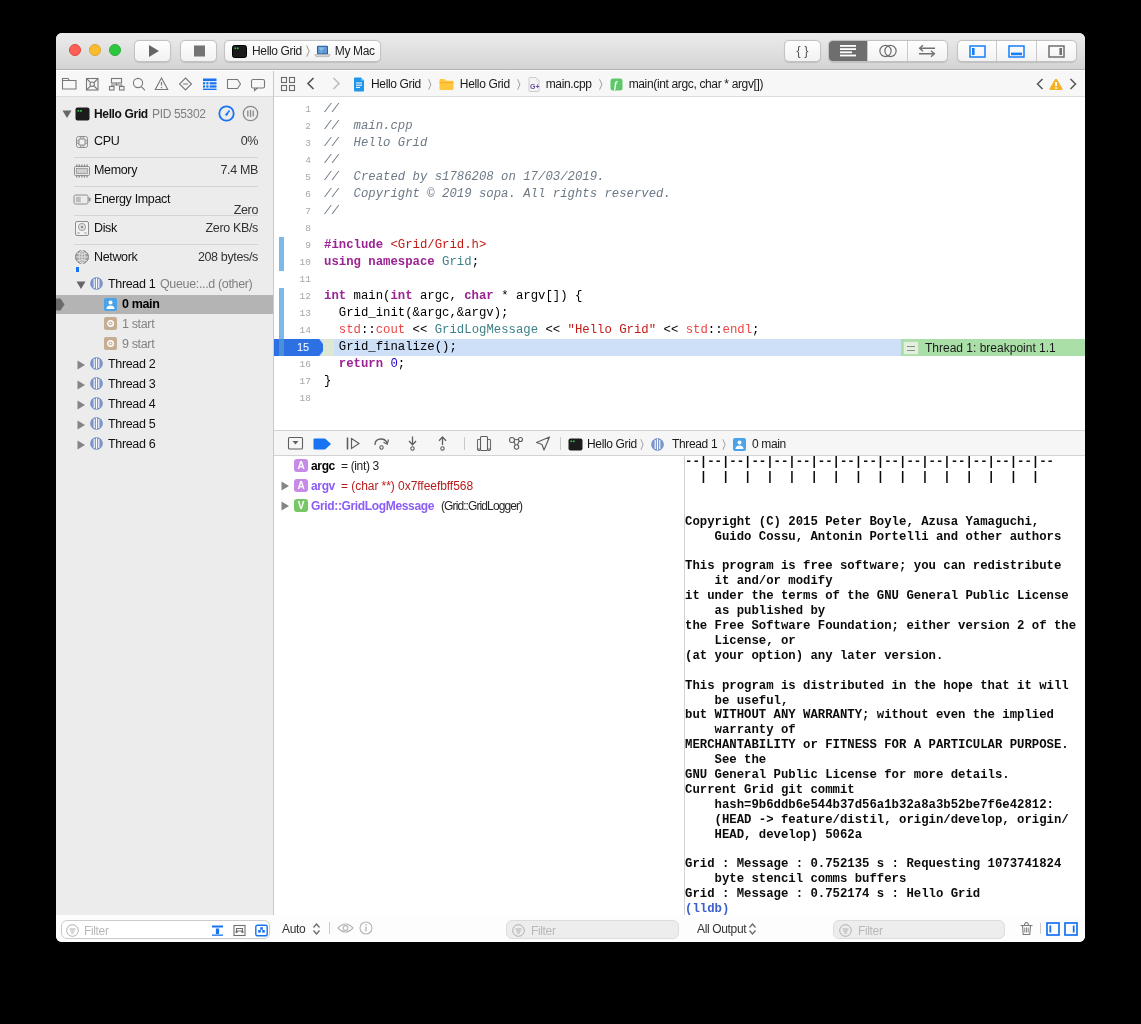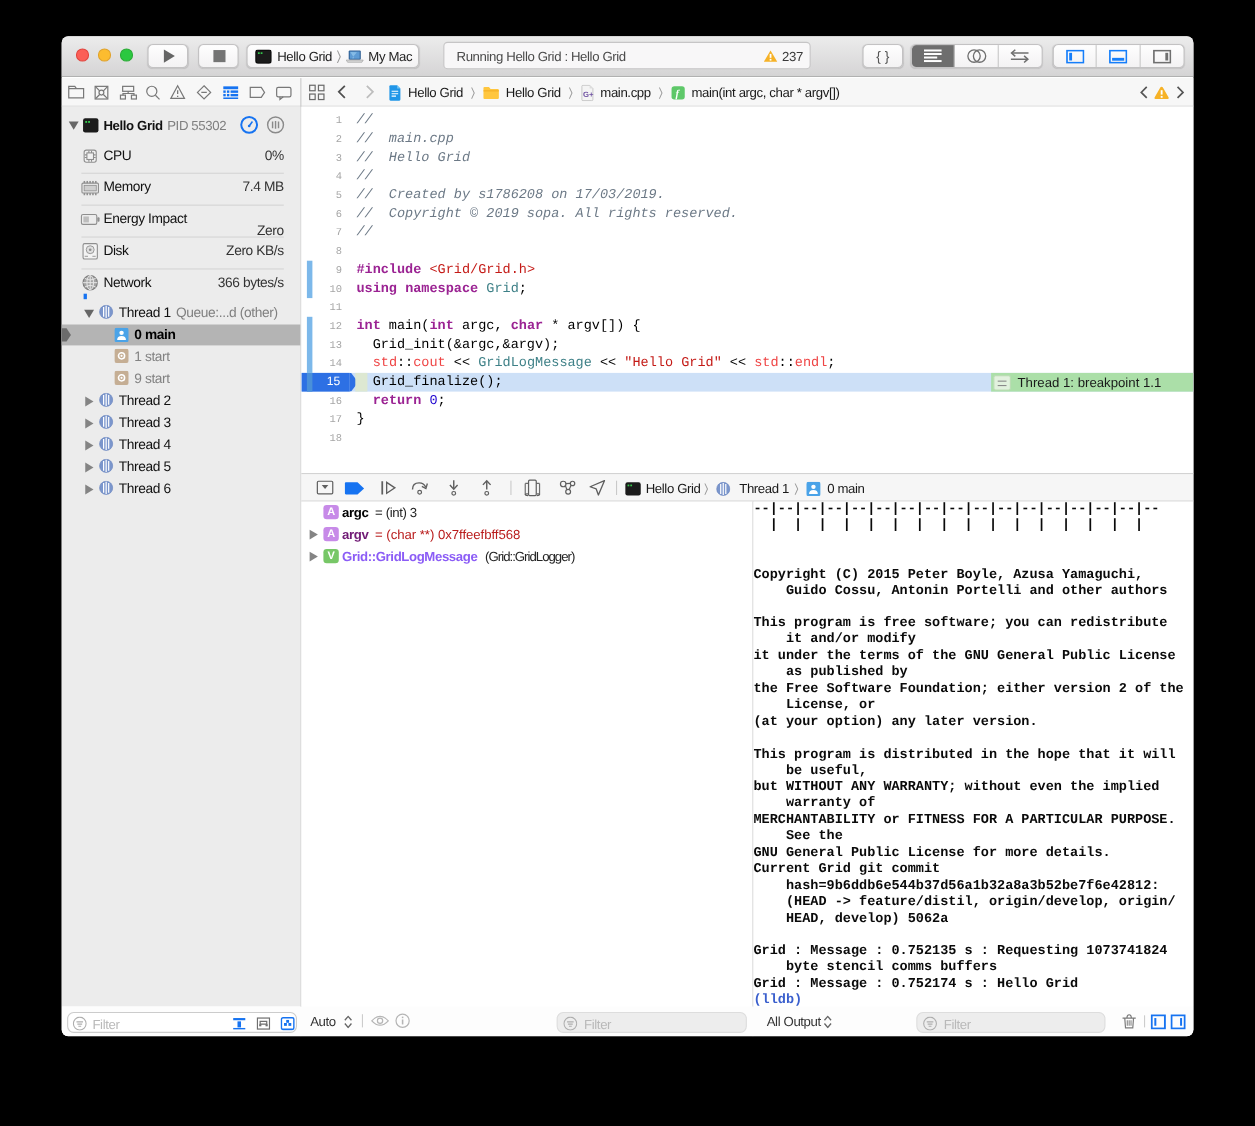--- a/index.html
+++ b/index.html
@@ -95,29 +95,20 @@
       <span class="crumbsep" style="margin:0 4px; font-size:13px;">〉</span>
       <svg width="17" height="13" viewBox="0 0 17 13">
           <rect x="3" y="0.8" width="11" height="8.6" rx="1" fill="#2E5F94"></rect>
           <rect x="4" y="1.8" width="9" height="6.6" fill="#5E9BD4"></rect>
           <path d="M4.5 2.2 L8 8 L6 8 L10.5 2.6 Z" fill="#8FC3EA" opacity="0.8"></path>
           <path d="M0.8 9.6 H16.2 L15 11.6 H2 Z" fill="#D8D8D8" stroke="#9F9F9F" stroke-width="0.6"></path>
         </svg>
       <span style="margin-left:4px;">My Mac</span>
     </div>
 
-    <div id="status">
-      <span style="position:absolute; left:11px; top:4.5px; font-size:12px; color:#4B4B4B;">Running Hello Grid : Hello Grid</span>
-      <svg width="13" height="12" viewBox="0 0 13 12" style="position:absolute; left:290px; top:6px;">
-          <path d="M6.5 0.8 L12.6 11.2 H0.4 Z" fill="#F6B227" rx="2"></path>
-          <rect x="5.7" y="4" width="1.6" height="3.6" fill="#fff"></rect>
-          <rect x="5.7" y="8.5" width="1.6" height="1.6" fill="#fff"></rect>
-        </svg>
-      <span style="position:absolute; left:307px; top:4.5px; font-size:12px; color:#3A3A3A;">237</span>
-    </div>
 
     <div class="tbtn" style="left:728px; width:37px; text-align:center; font-size:12.5px; color:#555; line-height:20px;">{ }</div>
 
     <div class="seg" style="left:772px; width:120px;">
       <div style="background:#6E6E6E;">
         <svg width="18" height="14" viewBox="0 0 18 14">
             <g fill="#fff">
               <rect x="1" y="1" width="16" height="1.8"></rect>
               <rect x="1" y="4.2" width="16" height="1.8"></rect>
               <rect x="1" y="7.4" width="12" height="1.8"></rect>
@@ -343,21 +334,21 @@
         <span class="sval" style="top:2px;">Zero KB/s</span>
     </div>
     <div class="sep" style="top:146.5px;"></div>
     <div class="srow" style="top:151px;">
       <svg class="abs" style="left:18px; top:1px;" width="16" height="16" viewBox="0 0 16 16">
           <circle cx="8" cy="8" r="6.5" fill="#A3A3A3" stroke="#7E7E7E"></circle>
           <path d="M8 1.5 V14.5 M1.5 8 H14.5 M3 4 Q8 7 13 4 M3 12 Q8 9 13 12" stroke="#E8E8E8" stroke-width="0.9" fill="none"></path>
           <ellipse cx="8" cy="8" rx="3" ry="6.5" fill="none" stroke="#E8E8E8" stroke-width="0.9"></ellipse>
         </svg>
       <span class="abs" style="left:38px; top:2px;">Network</span>
-        <span class="sval" style="top:2px;">366 bytes/s</span>
+        <span class="sval" style="top:2px;">208 bytes/s</span>
     </div>
     <div class="abs" style="left:20px; top:170px; width:3px; height:5px; background:#1673F1;"></div>
 
     <div class="srow" style="top:179px;">
       <svg class="abs" style="left:20px; top:5px;" width="10" height="9" viewBox="0 0 10 9">
           <path d="M0.5 0.5 H9.5 L5 8 Z" fill="#666"></path>
         </svg>
       <svg class="abs" style="left:34px; top:1px;" width="13" height="13" viewBox="0 0 13 13">
           <circle cx="6.5" cy="6.5" r="6" fill="#7B96CC" stroke="#5F7CBB" stroke-width="0.5"></circle>
           <path d="M4.2 2 V11 M6.5 1 V12 M8.8 2 V11" stroke="#fff" stroke-width="1.1"></path>
@@ -562,21 +553,21 @@
     <div class="abs" style="top:0px; left:0; width:410px; height:20px; font-size:12px;">
       <span class="badge" style="left:20px; top:3px; background:#C78AE8;">A</span>
       <span class="abs" style="left:37px; top:3px; font-weight:bold; color:#000;">argc</span>
       <span class="abs" style="left:67px; top:3px; color:#242424;">= (int) 3</span>
     </div>
     <div class="abs" style="top:20px; left:0; width:410px; height:20px; font-size:12px;">
       <svg class="abs" style="left:6.5px; top:5px;" width="9" height="10" viewBox="0 0 9 10">
           <path d="M0.5 0.5 L8 5 L0.5 9.5 Z" fill="#848484"></path>
         </svg>
       <span class="badge" style="left:20px; top:3px; background:#C78AE8;">A</span>
-      <span class="abs" style="left:37px; top:3px; font-weight:bold; color:#701a75;">argv</span>
+      <span class="abs" style="left:37px; top:3px; font-weight:bold; color:#8b5cf6;">argv</span>
       <span class="abs" style="left:67px; top:3px; color:#b91c1c; letter-spacing:-0.05px;">= (char **) 0x7ffeefbff568</span>
     </div>
     <div class="abs" style="top:40px; left:0; width:410px; height:20px; font-size:12px;">
       <svg class="abs" style="left:6.5px; top:5px;" width="9" height="10" viewBox="0 0 9 10">
           <path d="M0.5 0.5 L8 5 L0.5 9.5 Z" fill="#848484"></path>
         </svg>
       <span class="badge" style="left:20px; top:3px; background:#77C767;">V</span>
       <span class="abs" style="left:37px; top:3px; font-weight:bold; color:#8b5cf6;">Grid::GridLogMessage</span>
       <span class="abs" style="left:167px; top:3px; color:#242424; letter-spacing:-0.9px;">(Grid::GridLogger)</span>
     </div>

